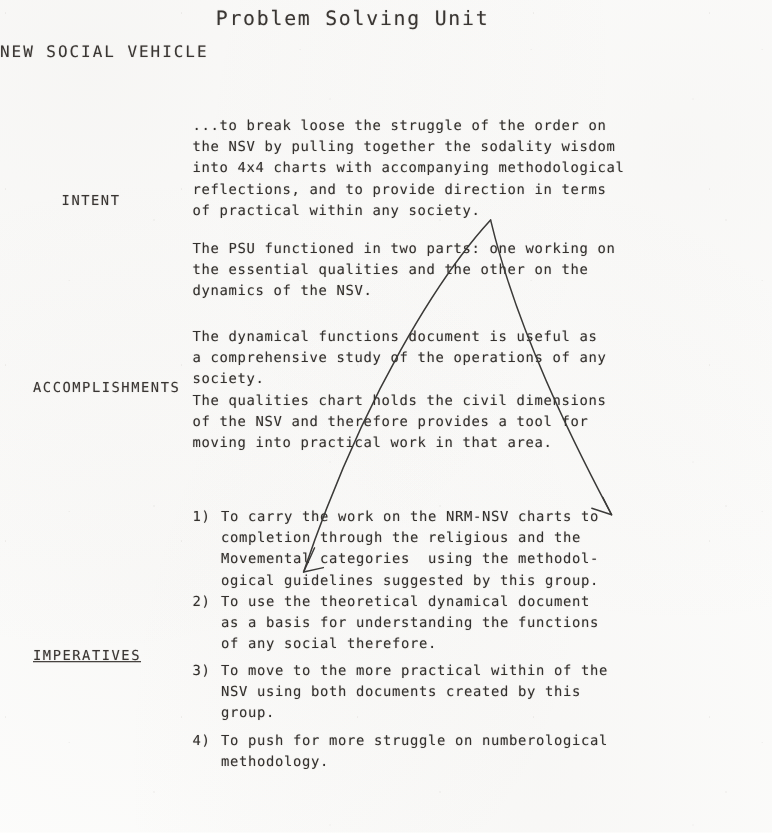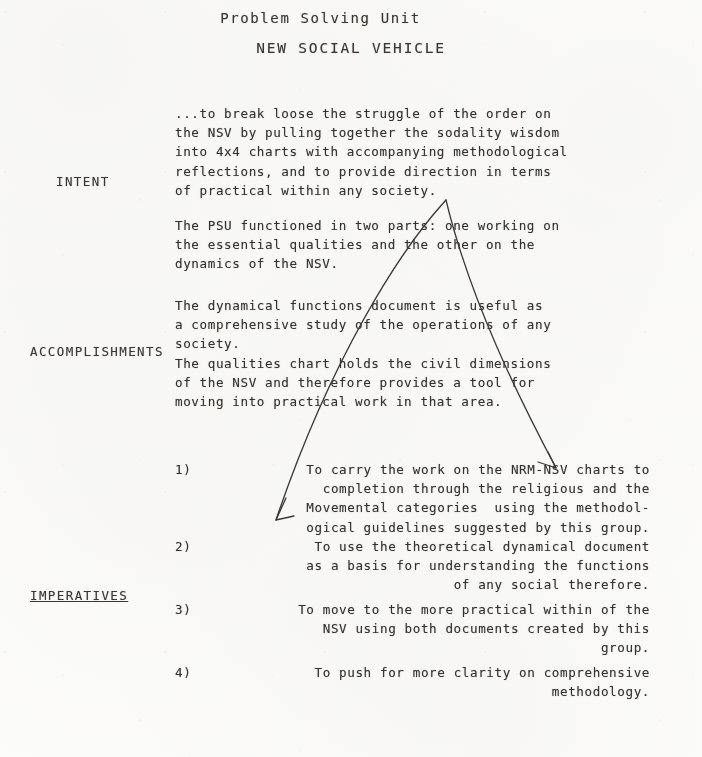--- a/index.html
+++ b/index.html
@@ -36,31 +36,31 @@
     white-space: pre-wrap;
   }
 
   
   #title-main {
     position: absolute;
     left: 0;
     top: 8px;
     width: 641px;
     text-align: center;
-    font-size: 14px;
+    font-size: 18px;
     line-height: 20px;
     letter-spacing: 1.6px;
     color: #3a3633;
   }
   #title-sub {
     position: absolute;
     left: 0;
     top: 38px;
     width: 702px;
-    text-align: center;
+    text-align: left;
     font-size: 14.5px;
     line-height: 20px;
     letter-spacing: 1.8px;
     color: #3a3633;
   }
 
   
   .section-label {
     position: absolute;
     font-size: 12.5px;
@@ -94,21 +94,20 @@
     line-height: 19.2px;
     color: #34312e;
     display: flex;
   }
   .numbered .num {
     width: 26px;
     flex: 0 0 26px;
   }
   .numbered .txt {
     flex: 1 1 auto;
-    text-align: right;
   }
   #n-1 { top: 460px; }
   #n-2 { top: 537px; }
   #n-3 { top: 600px; }
   #n-4 { top: 663px; }
 
   
   #arrow-overlay {
     position: absolute;
     inset: 0;
@@ -181,21 +180,21 @@
 
   <div id="n-3" class="numbered typed">
     <span class="num">3)</span>
     <span class="txt">To move to the more practical within of the
 NSV using both documents created by this
 group.</span>
   </div>
 
   <div id="n-4" class="numbered typed">
     <span class="num">4)</span>
-    <span class="txt">To push for more clarity on comprehensive
+    <span class="txt">To push for more struggle on numberological
 methodology.</span>
   </div>
 
   <svg id="arrow-overlay" width="702" height="757" viewBox="0 0 702 757">
 
     <path d="M 446 200 C 400 250, 330 360, 276 520" fill="none" stroke="#3b3a38" stroke-width="1.4" stroke-linecap="round"></path>
 
     <path d="M 446 200 C 470 300, 520 400, 556 468" fill="none" stroke="#3b3a38" stroke-width="1.3" stroke-linecap="round"></path>
 
     <path d="M 276 520 L 286 498 M 276 520 L 294 516" fill="none" stroke="#3b3a38" stroke-width="1.3" stroke-linecap="round"></path>

